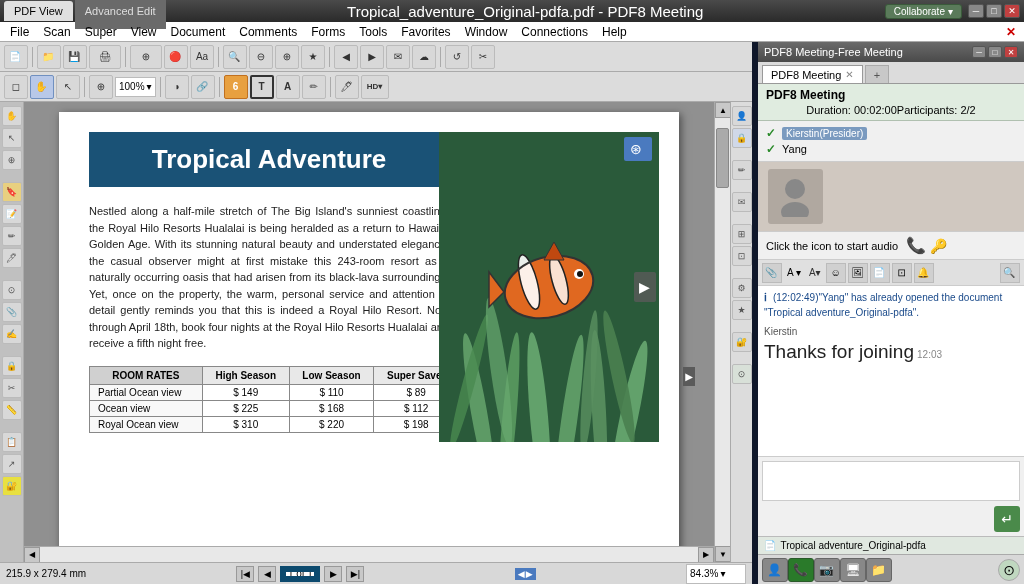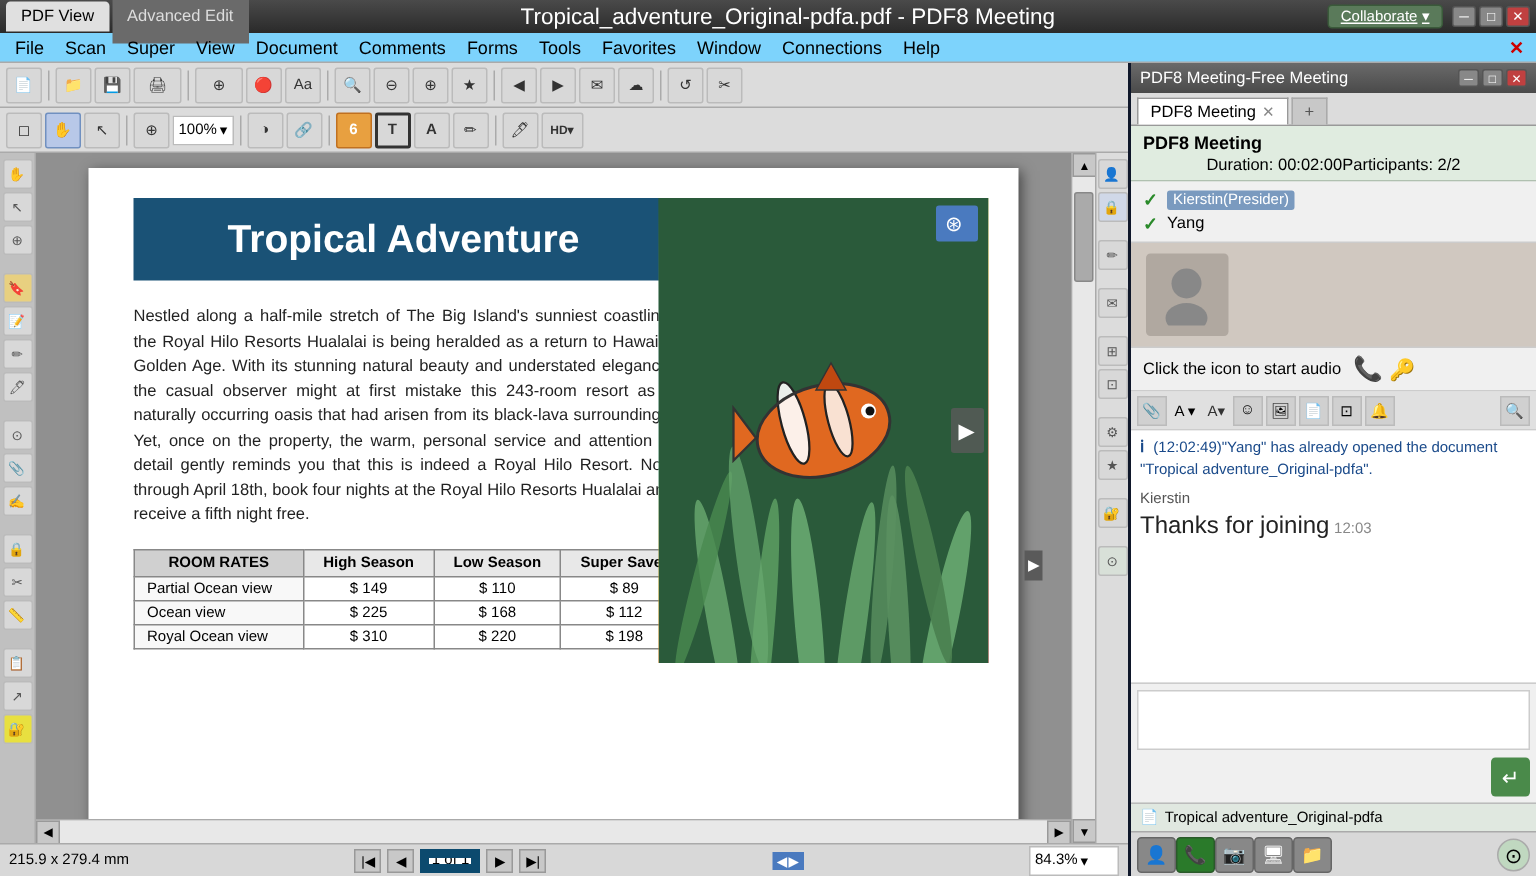--- a/index.html
+++ b/index.html
@@ -45,26 +45,26 @@
       display: flex; align-items: center; justify-content: center;
       font-size: 9px; color: #fff; cursor: pointer;
     }
     .collaborate-btn {
       background: #5a7a5a;
       color: white;
       padding: 1px 8px;
       font-size: 10px;
       border: 1px solid #3a5a3a;
       border-radius: 3px;
-      display: flex; align-items: center; gap: 3px; text-decoration: underline;
+      display: flex; align-items: center; gap: 3px;
     }
 
     
     .menu-bar {
-      background: #7dd3fc;
+      background: #ffffff;
       height: 20px;
       display: flex;
       align-items: center;
       border-bottom: 1px solid #aaa;
       padding: 0 4px;
       font-size: 12px;
       gap: 2px;
     }
     .menu-item {
       padding: 1px 6px;
@@ -248,21 +248,21 @@
       width: 40px; height: 16px;
       border: 6px solid #0c4a6e;
       text-align: center; font-size: 10px;
       background: white;
     }
 
     
     .right-panel {
       width: 272px;
       background: #e8e8e8;
-      border-left: 2px solid #0f172a;
+      border-left: 6px solid #0f172a;
       display: flex;
       flex-direction: column;
       flex-shrink: 0;
     }
     .meeting-title-bar {
       background: linear-gradient(to bottom, #6a6a6a, #4a4a4a);
       color: white;
       height: 20px;
       display: flex; align-items: center; justify-content: space-between;
       padding: 0 6px;
@@ -370,21 +370,21 @@
       padding: 4px 6px;
       overflow-y: auto;
       font-size: 11px;
     }
     .chat-msg {
       margin-bottom: 4px;
       line-height: 1.4;
     }
     .chat-time { color: #888; font-size: 10px; }
     .chat-system { color: #1a4a8a; font-size: 10px; }
-    .chat-large { font-size: 16px; color: #222; }
+    .chat-large { font-size: 19px; color: #222; }
     .info-icon { color: #1a4a8a; font-weight: bold; margin-right: 3px; }
 
     .chat-input-area {
       background: #f0f0f0;
       border-top: 1px solid #ccc;
       padding: 4px;
       flex-shrink: 0;
     }
     .chat-input {
       width: 100%;

